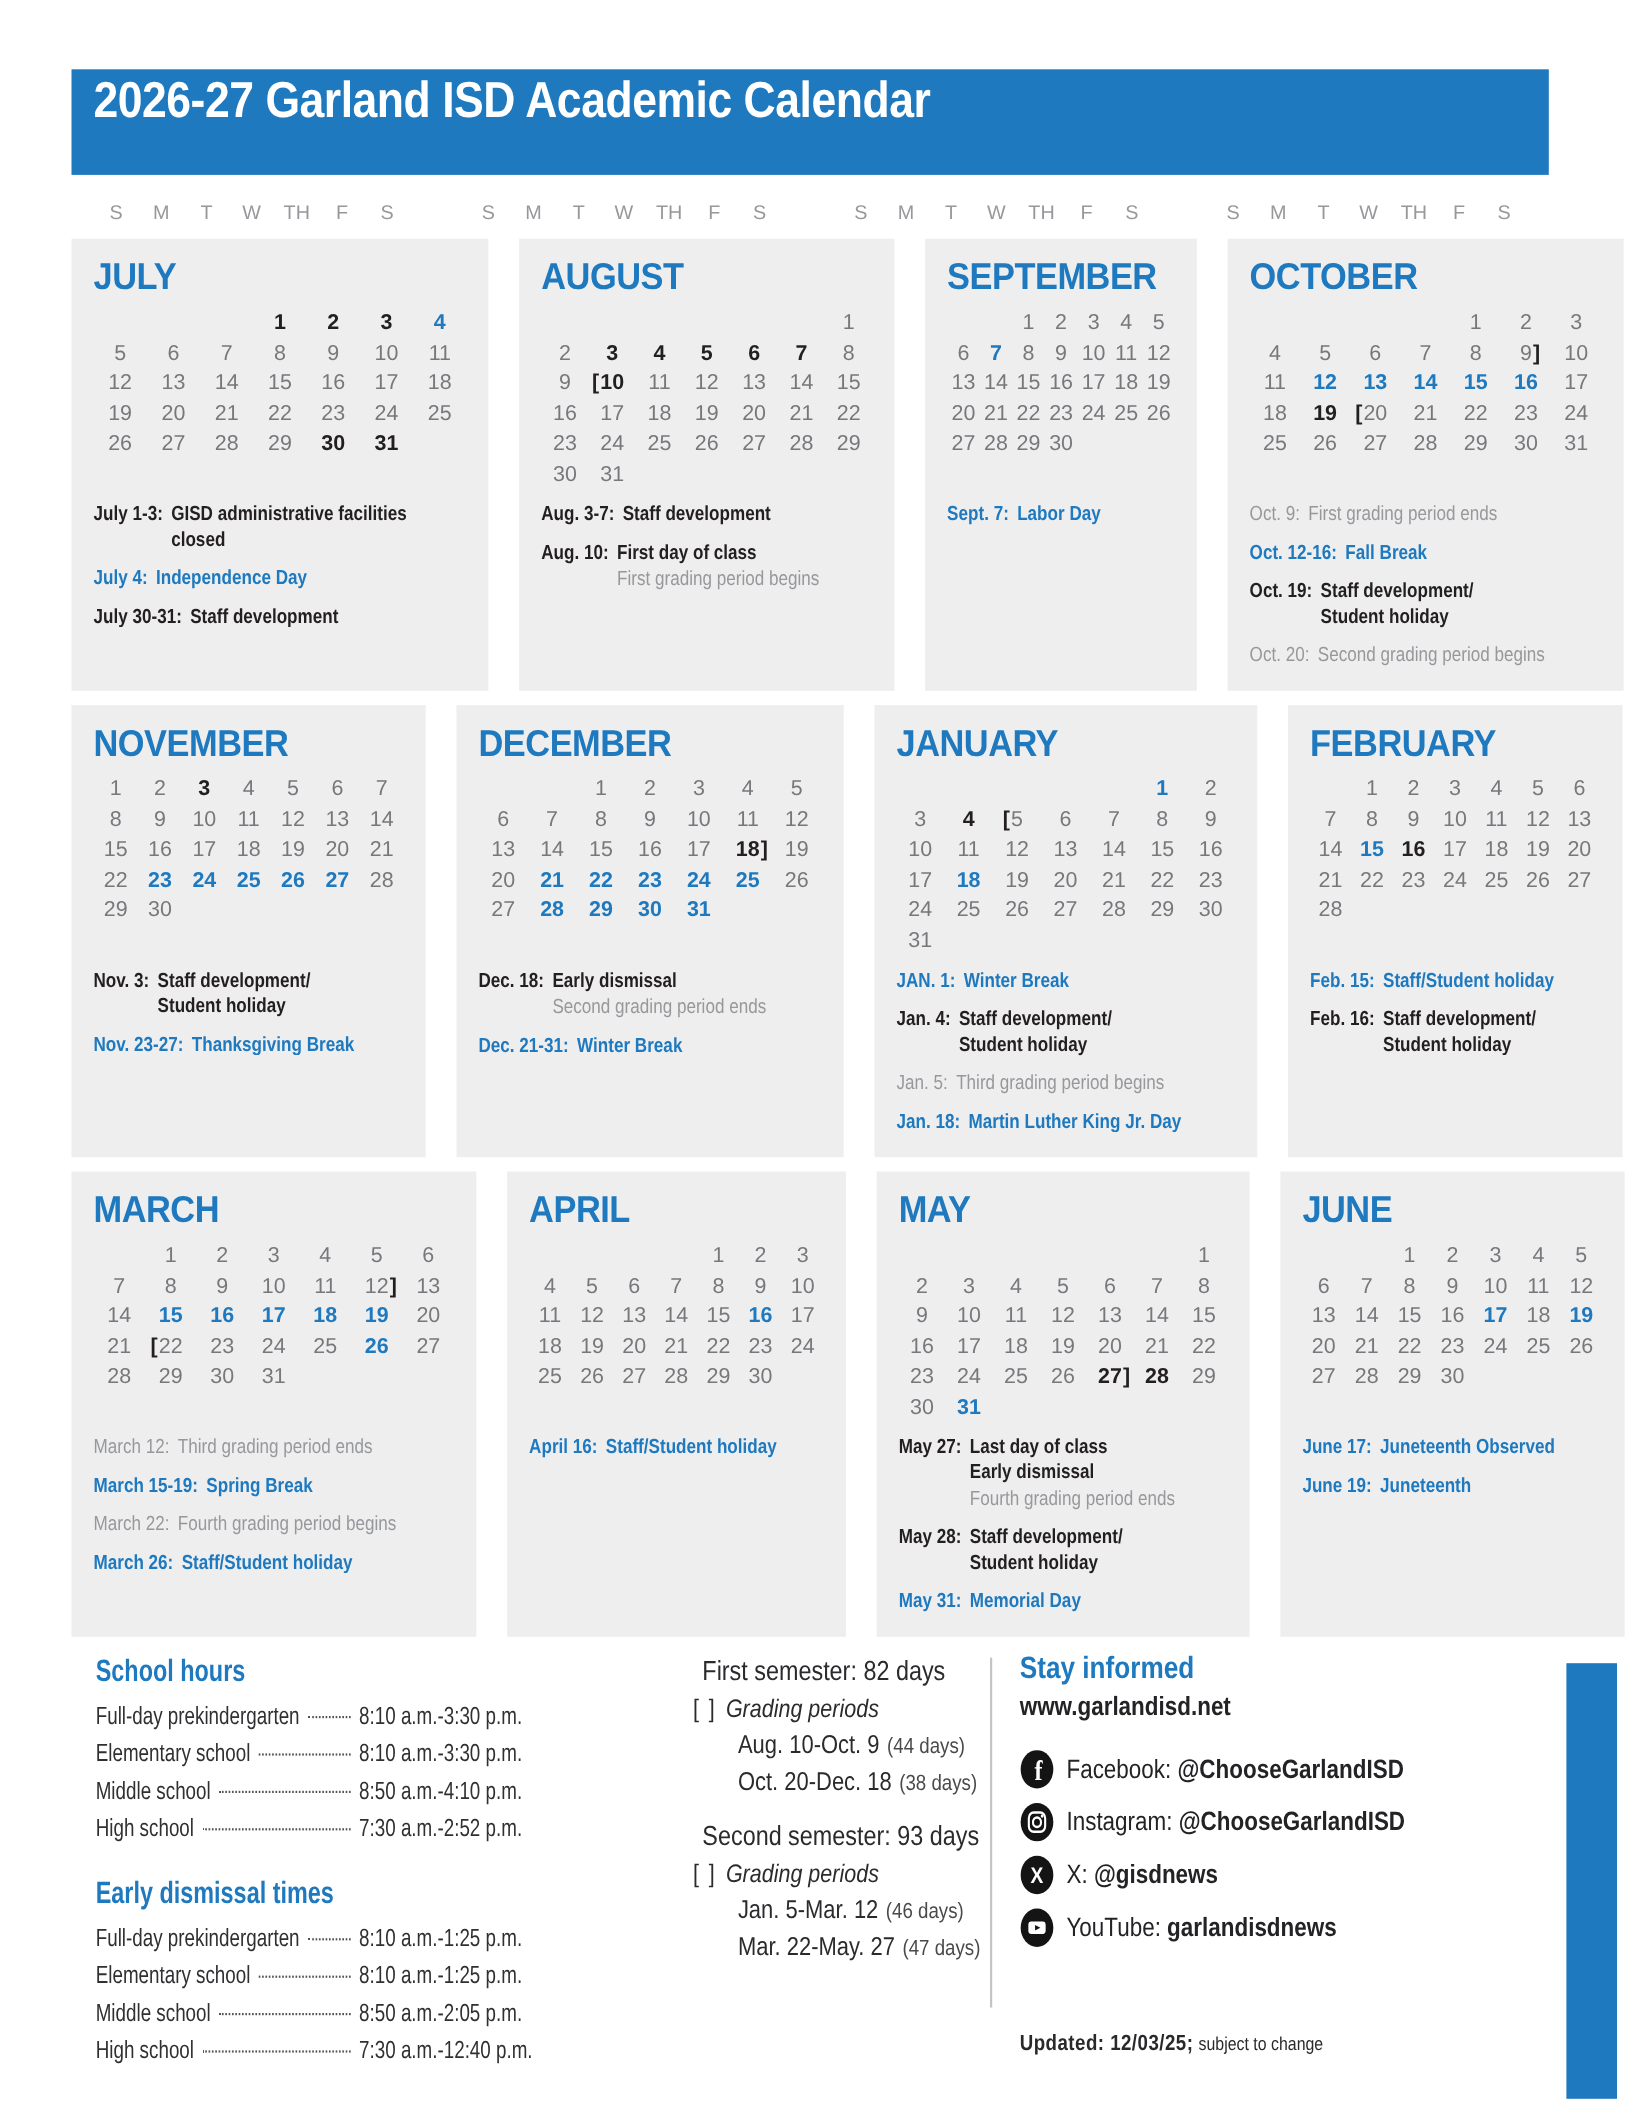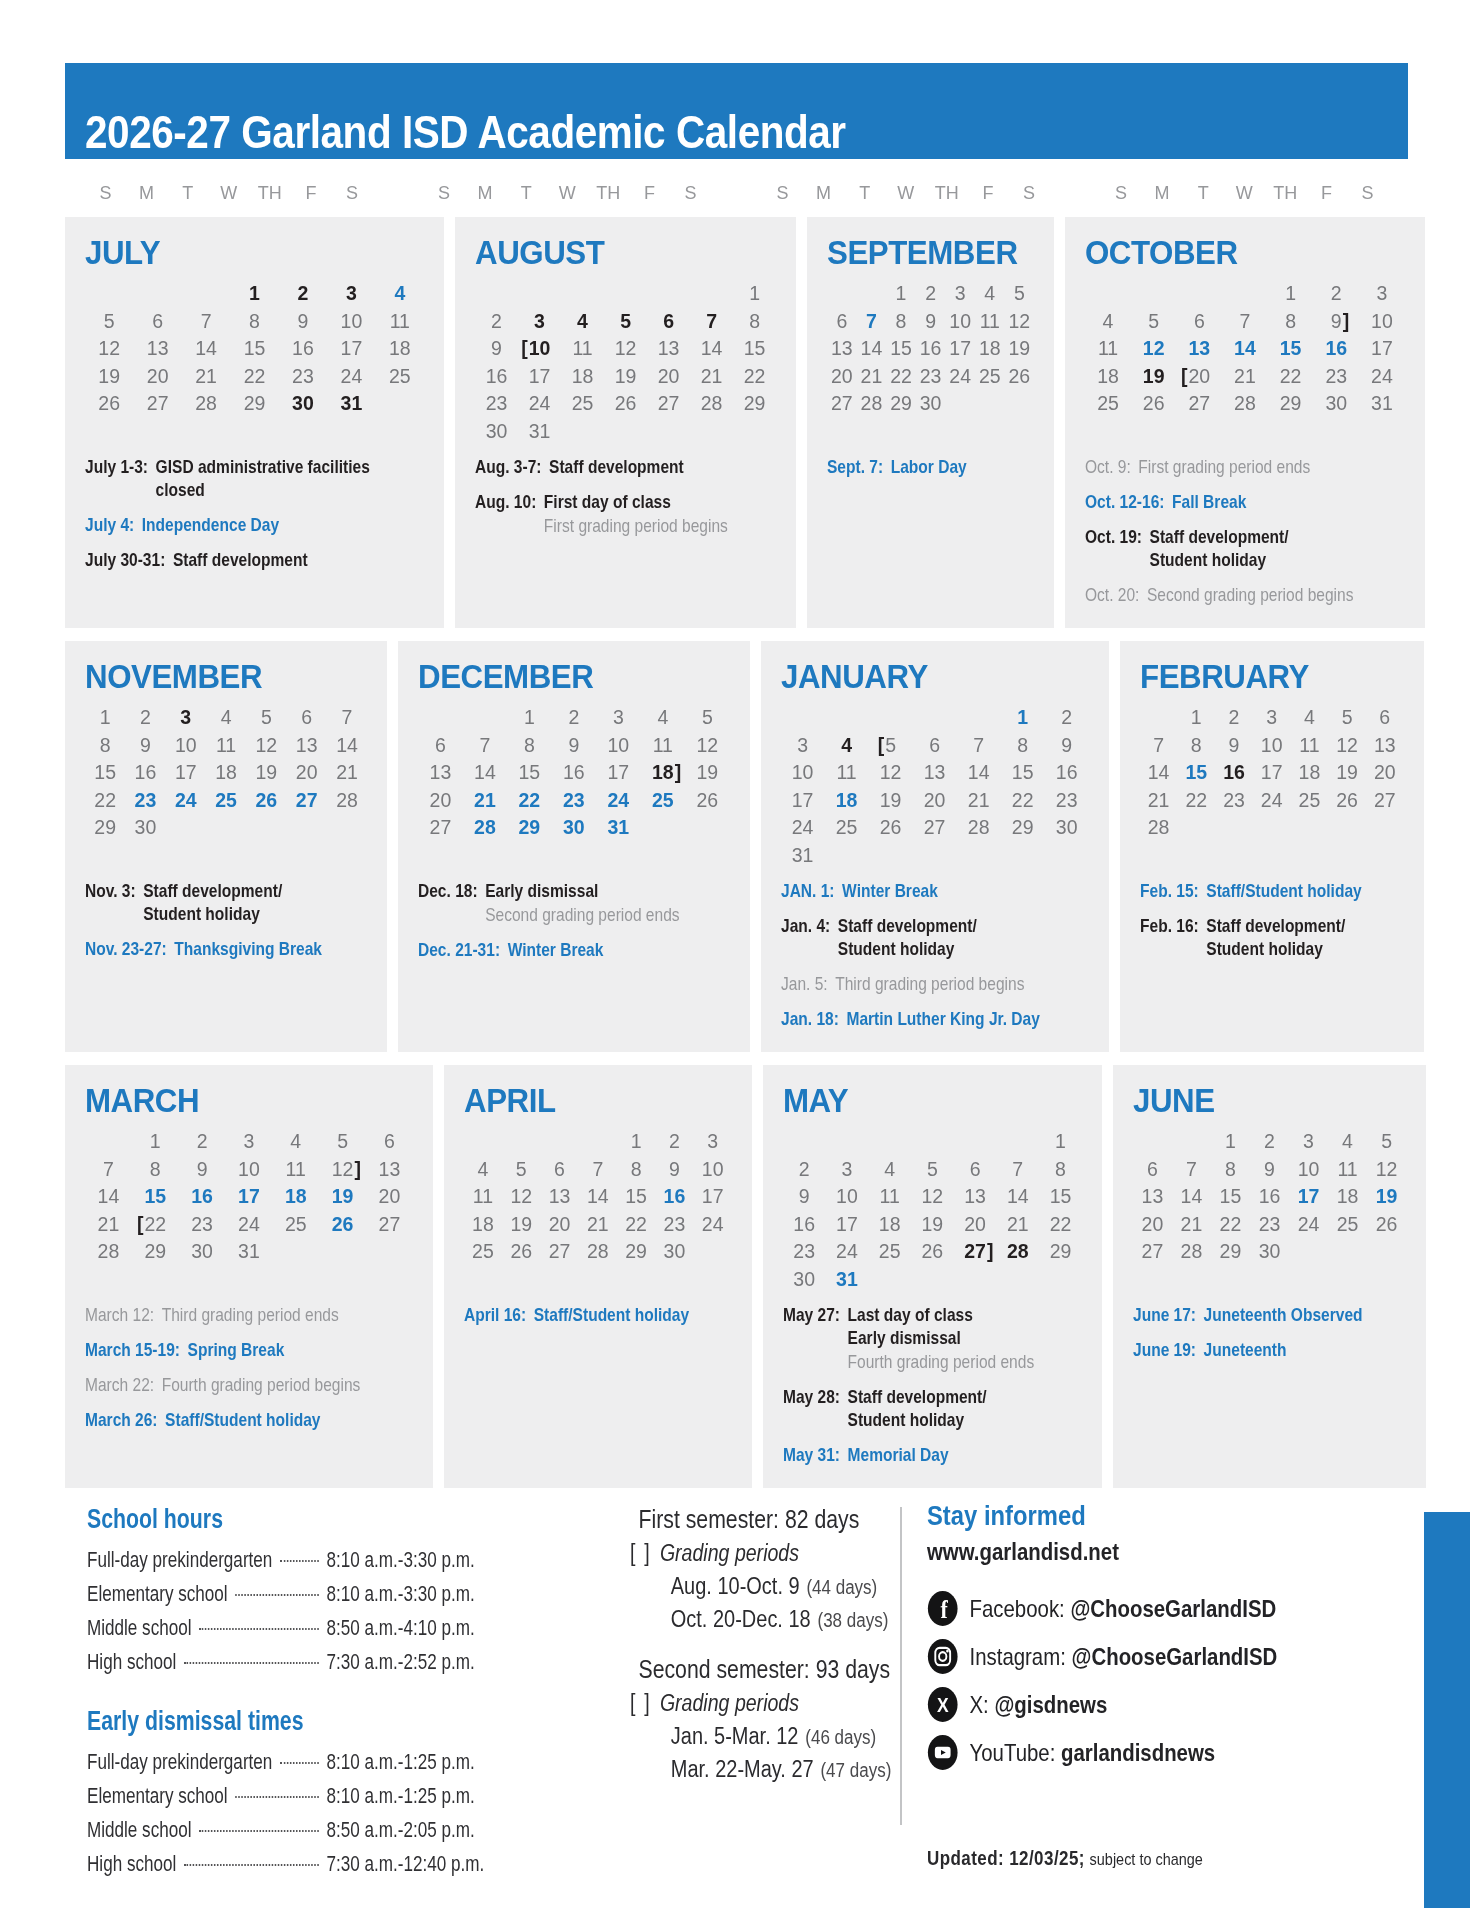--- a/index.html
+++ b/index.html
@@ -3,31 +3,31 @@
 <meta charset="utf-8">
 <style>
   :root{
     --blue:#1e79bf; --panel:#eeeeef; --day-gray:#77787b; --note-gray:#97989b; --dark:#231f20;
   }
   html,body{margin:0;padding:0;background:#fff;}
   #page{position:relative;width:1483px;height:1920px;background:#fff;overflow:hidden;
         font-family:"Liberation Sans","DejaVu Sans",sans-serif;}
 
   .header{position:absolute;left:65px;top:63px;width:1343px;height:96px;background:var(--blue);
-          color:#fff;display:flex;align-items:flex-end;box-sizing:border-box;padding-left:20px;}
+          color:#fff;display:flex;align-items:flex-start;box-sizing:border-box;padding-left:20px;}
   .header-title{font-size:46px;font-weight:bold;letter-spacing:-0.5px;white-space:nowrap;
           transform:scaleX(0.88);transform-origin:left center;}
 
   .dow-row{position:absolute;left:65px;top:183px;width:1343px;display:grid;
            grid-template-columns:repeat(4,1fr);column-gap:11px;}
   .dow-panel{display:grid;grid-template-columns:repeat(7,1fr);padding:0 20px;}
   .dow{text-align:center;color:#97989b;font-size:18px;}
 
   .months{position:absolute;left:65px;top:217px;width:1343px;}
-  .months-row{display:grid;grid-template-columns:repeat(4,1fr);column-gap:11px;margin-bottom:13px;}
+  .months-row{display:grid;grid-template-columns:repeat(4,1fr);column-gap:28px;margin-bottom:13px;}
   .month-panel{background:var(--panel);box-sizing:border-box;padding:12px 20px 10px;}
   .month-title{color:var(--blue);font-size:34px;font-weight:bold;margin:4px 0 8px 0;
            letter-spacing:-0.5px;white-space:nowrap;transform:scaleX(0.92);transform-origin:left;}
   .day-grid{display:grid;grid-template-columns:repeat(7,1fr);grid-auto-rows:27.5px;height:165px;}
   .day{text-align:center;font-size:19.5px;line-height:27.5px;color:var(--day-gray);}
   .day.bold{font-weight:bold;color:var(--dark);}
   .day.blue{font-weight:bold;color:var(--blue);}
   .num{position:relative;display:inline-block;font-weight:inherit;}
   .bk{position:absolute;top:0;font-weight:bold;font-style:normal;color:var(--dark);}
   .bk-l{right:100%;margin-right:1px;}

